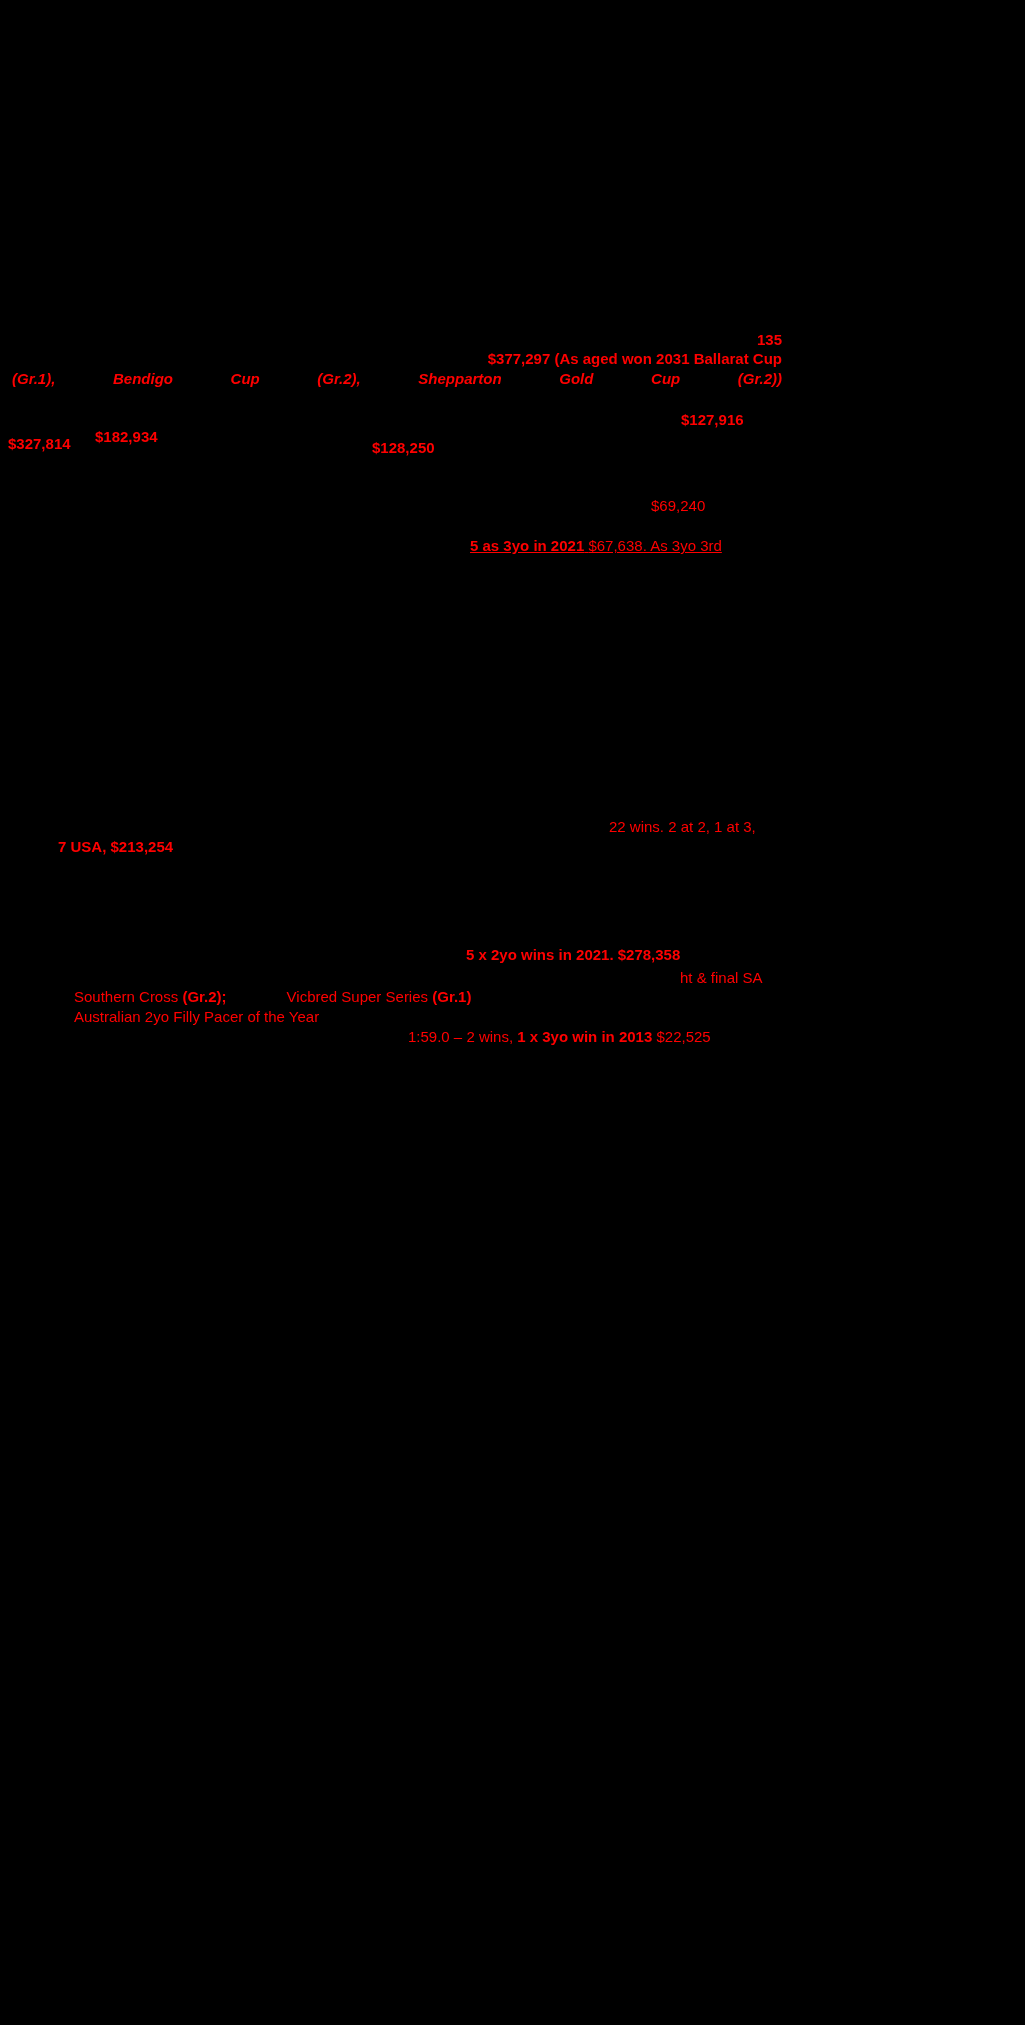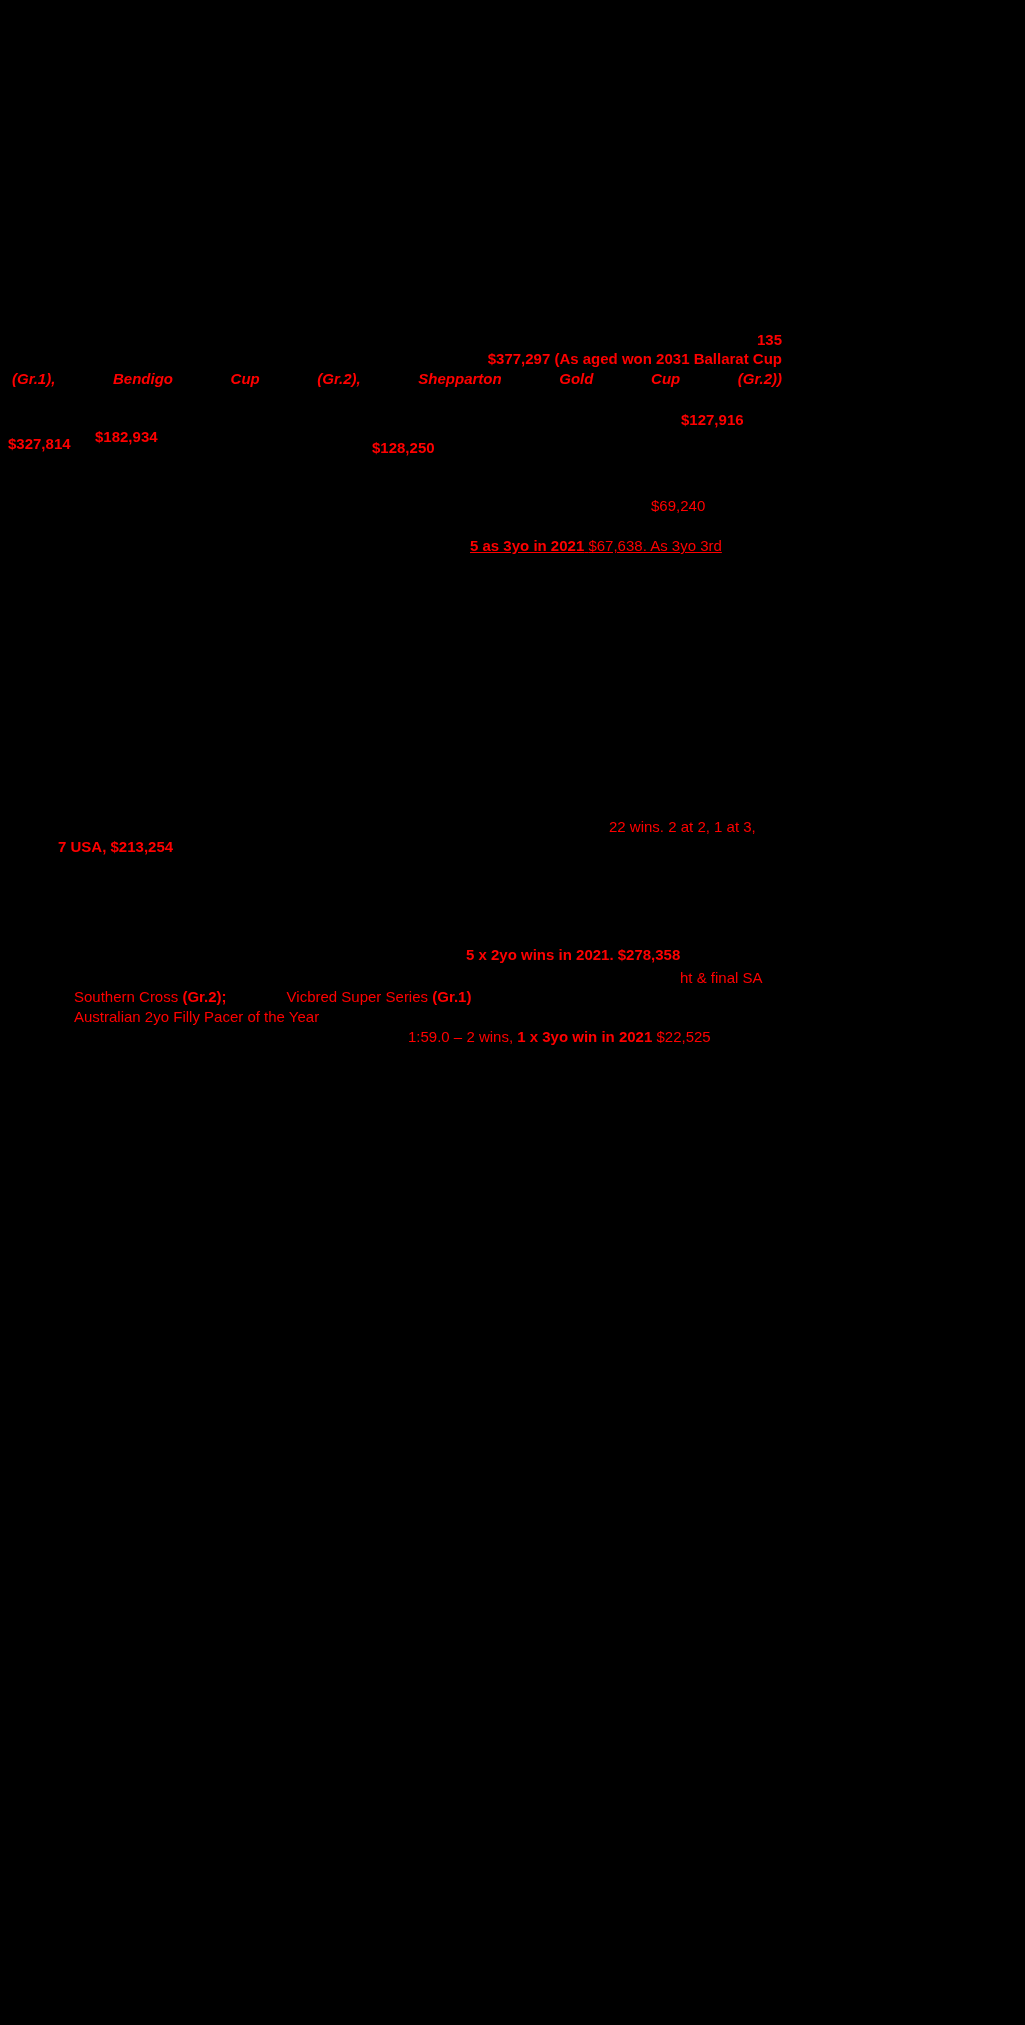--- a/index.html
+++ b/index.html
@@ -70,16 +70,16 @@
 
   <div class="line" style="left:680px; top:968px;">ht &amp; final SA</div>
 
   <div class="line" style="left:74px; top:987px;">
     <span>Southern Cross </span><span class="b">(Gr.2);</span><span style="display:inline-block;width:60px;"></span><span>Vicbred Super Series </span><span class="b">(Gr.1)</span>
   </div>
 
   <div class="line" style="left:74px; top:1007px;">Australian 2yo Filly Pacer of the Year</div>
 
   <div class="line" style="left:408px; top:1027px;">
-    <span>1:59.0 – 2 wins, </span><span class="b">1 x 3yo win in 2021</span><span> $22,525</span>
+    <span>1:59.0 – 2 wins, </span><span class="b">1 x 3yo win in 2013</span><span> $22,525</span>
   </div>
 
 </div>
 
 </body></html>

